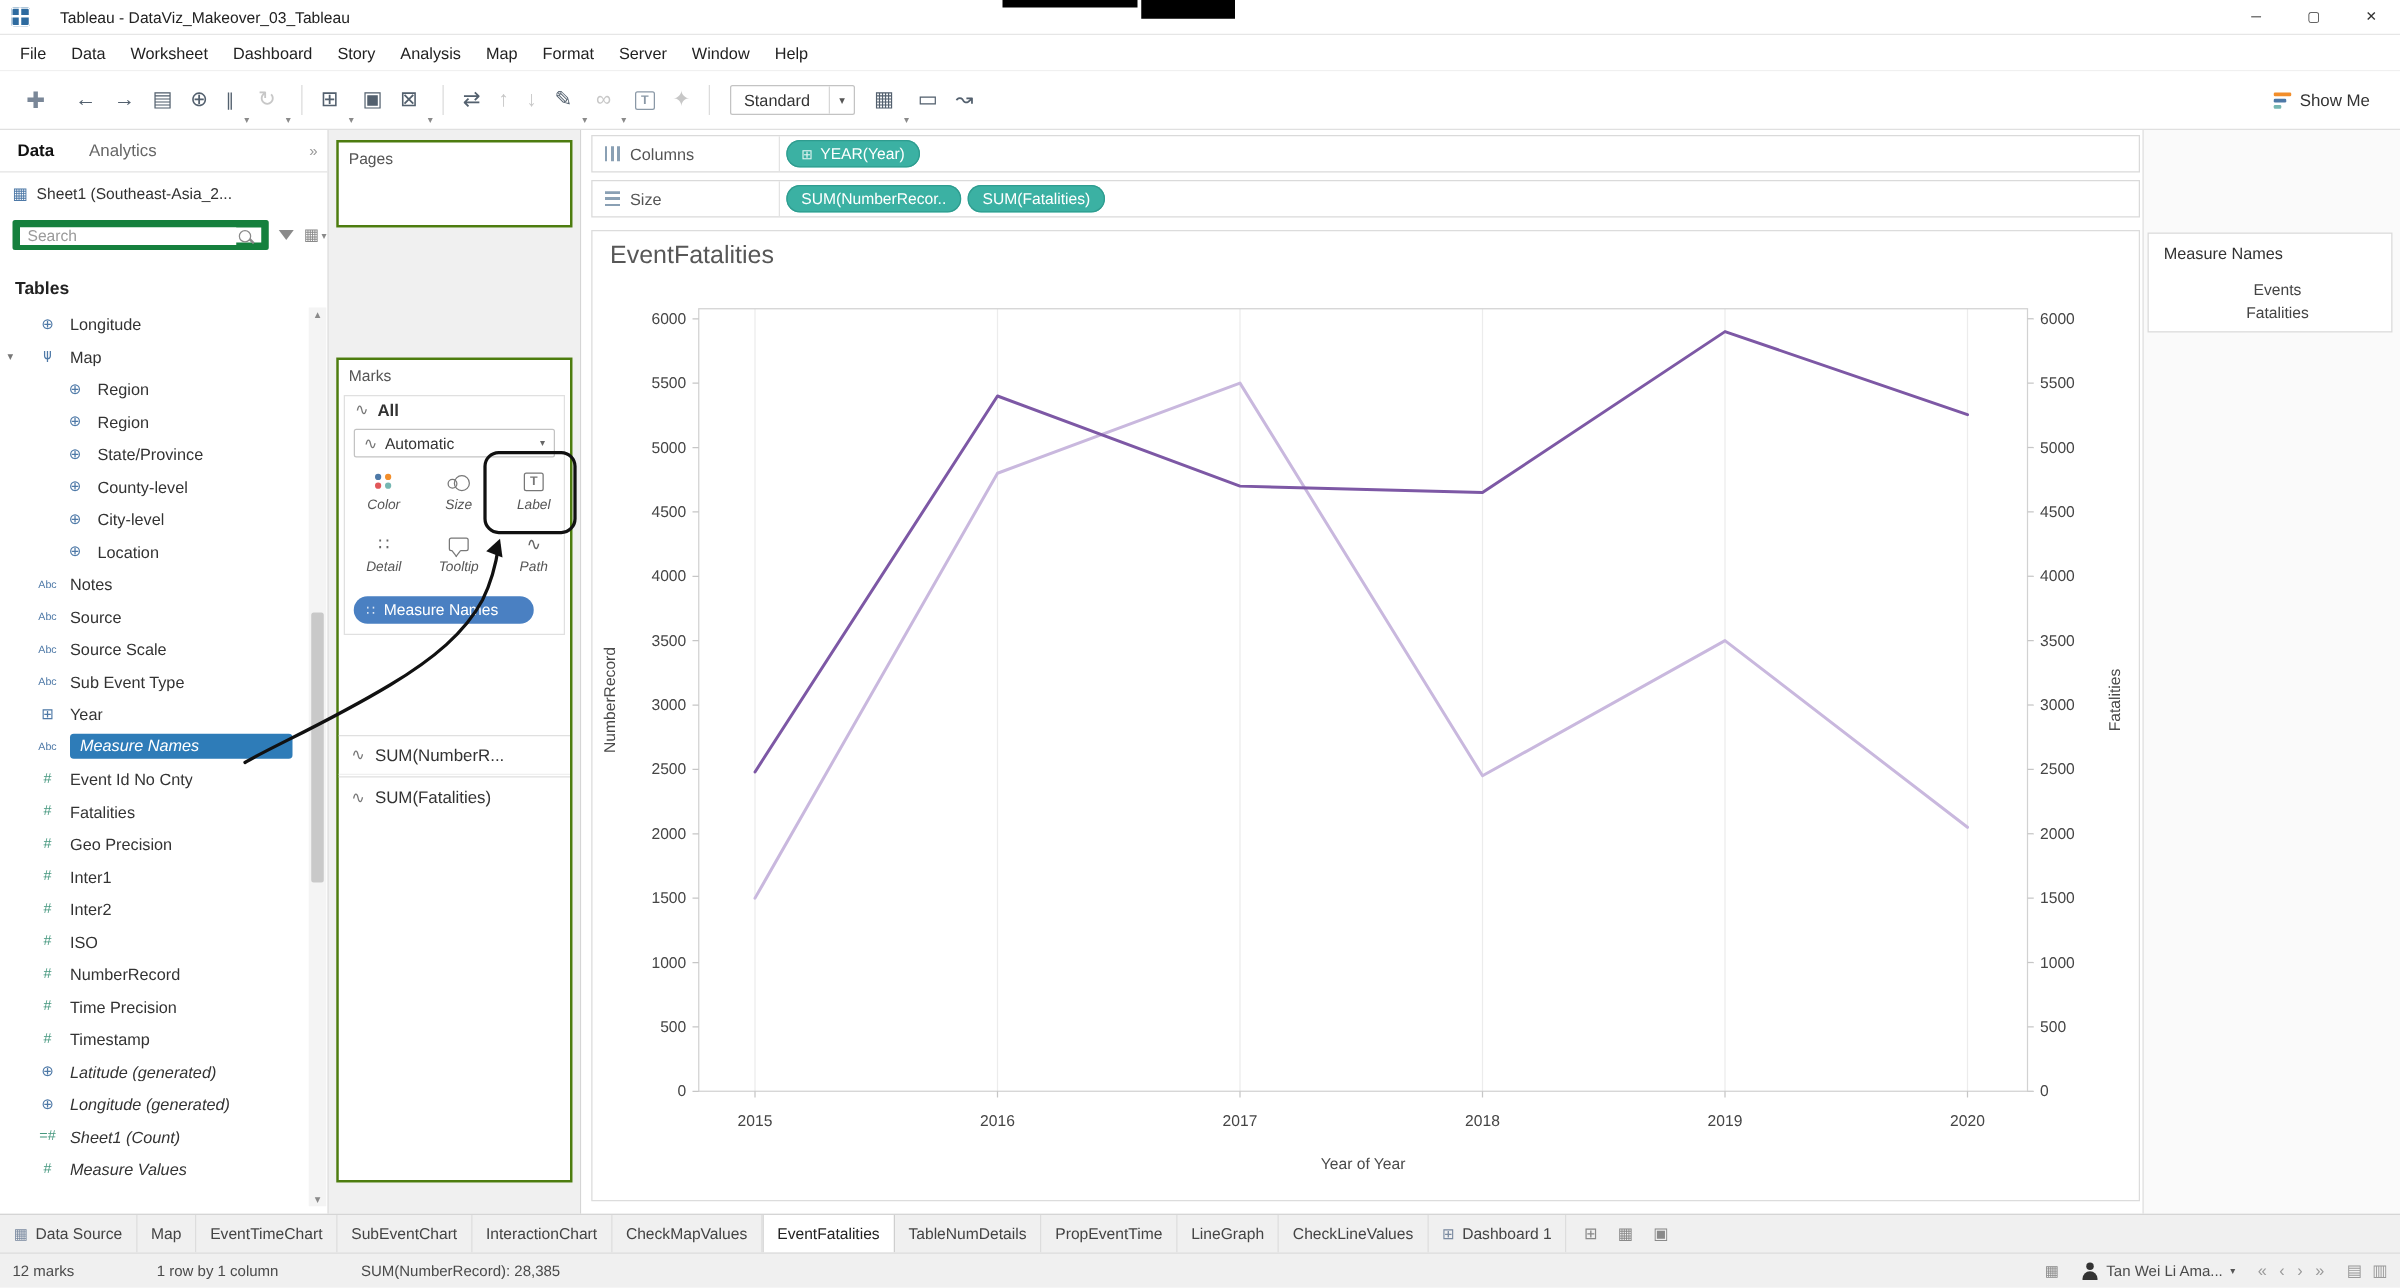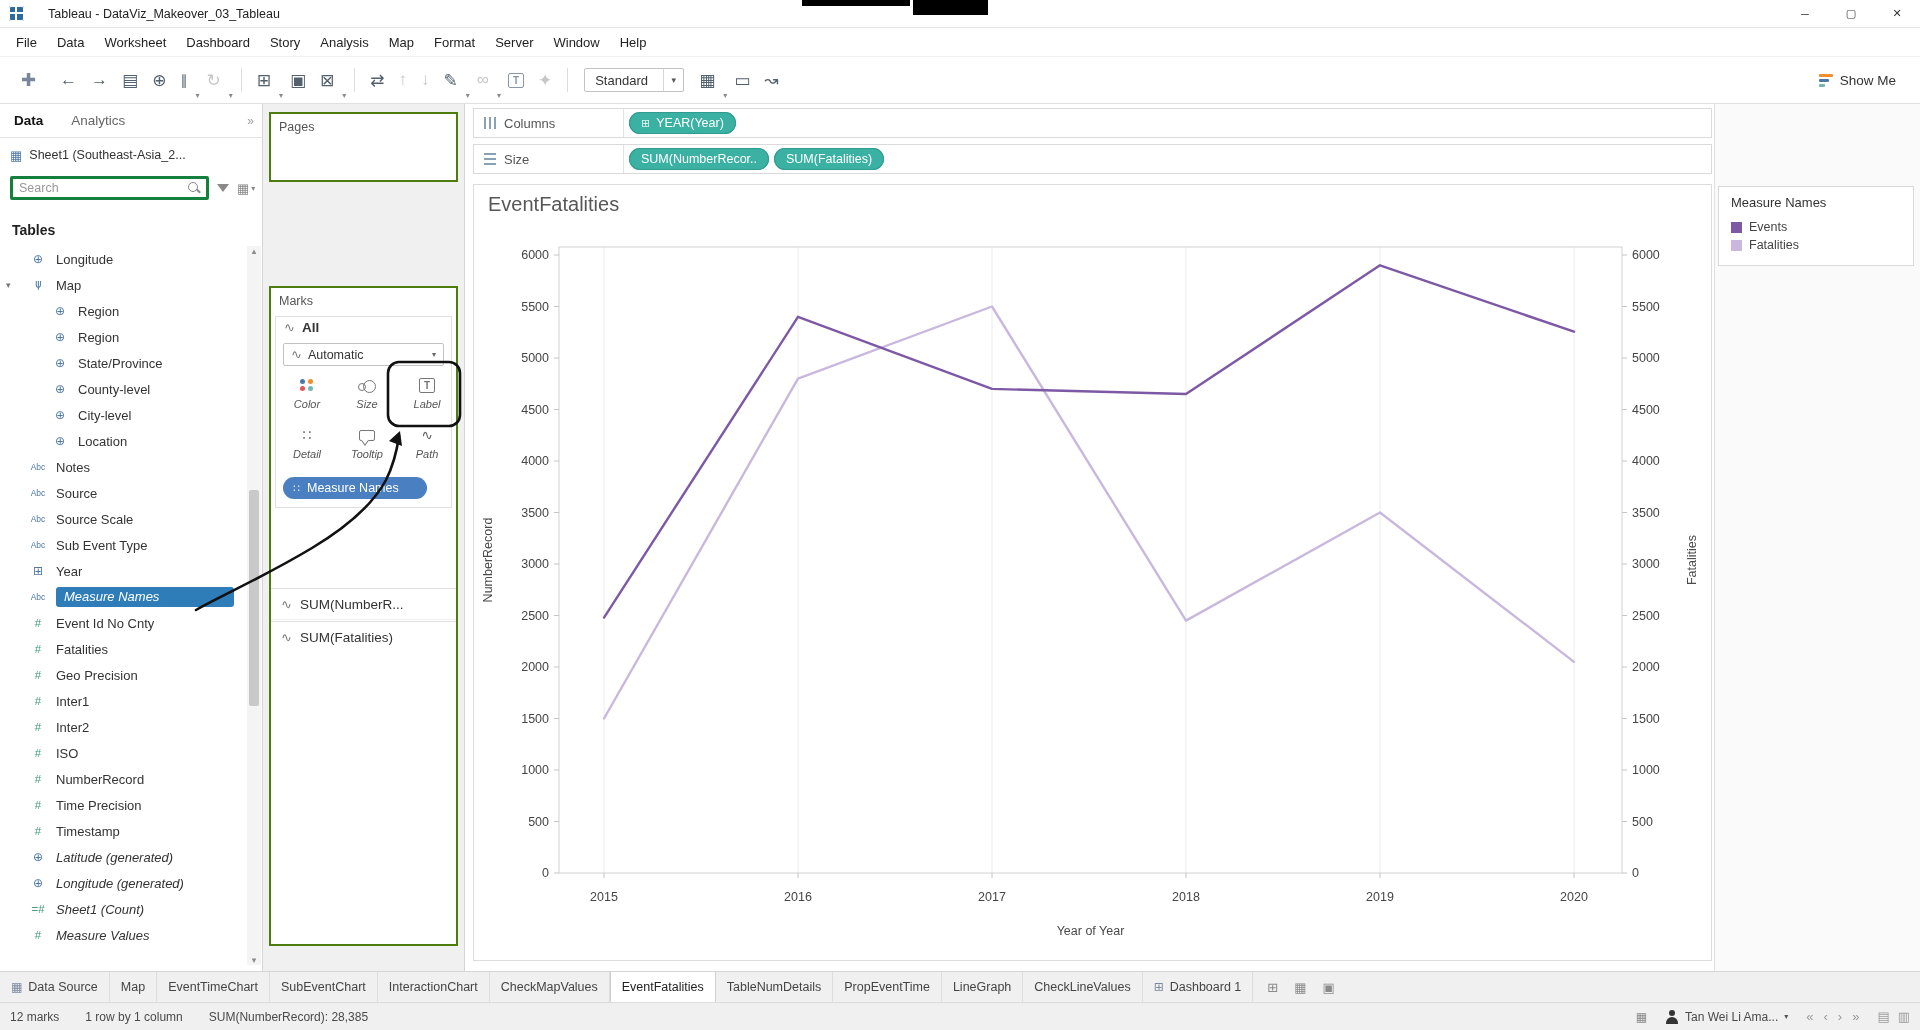--- a/index.html
+++ b/index.html
@@ -51,21 +51,21 @@
 
   
   .dp-tabs{position:absolute;top:0;left:0;right:0;height:34px;border-bottom:1px solid #e3e3e3;display:flex;align-items:center;}
   .dp-tab{padding:0 14px;font-size:13.5px;color:#666;line-height:34px;}
   .dp-tab.active{color:#111;font-weight:bold;}
   .dp-collapse{margin-left:auto;color:#9a9a9a;font-size:12px;padding-right:8px;}
   .dp-source{position:absolute;top:36px;left:0;right:0;height:30px;display:flex;align-items:center;padding-left:10px;gap:7px;}
   .ds-icon{color:#4e79a7;font-size:13px;}
   .ds-text{font-size:12.5px;color:#333;white-space:nowrap;overflow:hidden;}
   .dp-search{position:absolute;top:72px;left:10px;right:8px;height:24px;display:flex;align-items:center;gap:8px;}
-  .search-box{flex:0 0 172px;height:24px;border:3px solid #15803d;border-radius:2px;display:flex;align-items:center;background:#fff;}
+  .search-box{flex:0 0 172px;height:24px;border:6px solid #15803d;border-radius:2px;display:flex;align-items:flex-start;background:#fff;}
   .search-box input{border:0;outline:0;flex:1;font-size:12.5px;padding:0 6px;color:#333;min-width:0;}
   .search-box input::placeholder{color:#9a9a9a;}
   .mag-icon{width:16px;height:16px;position:relative;margin-right:4px;flex:0 0 16px;}
   .mag-icon:before{content:"";position:absolute;left:2px;top:2px;width:8px;height:8px;border:1.5px solid #8a8a8a;border-radius:50%;}
   .mag-icon:after{content:"";position:absolute;left:10px;top:10px;width:5px;height:1.5px;background:#8a8a8a;transform:rotate(45deg);}
   .funnel-icon{width:0;height:0;border-left:6px solid transparent;border-right:6px solid transparent;border-top:8px solid #8a8a8a;position:relative;}
   .gridview{display:flex;align-items:center;color:#8a8a8a;font-size:13px;gap:2px;}
   .gridview .gv-caret{font-size:8px;}
   .dp-tables-label{position:absolute;top:118px;left:12px;font-size:14px;font-weight:bold;color:#222;}
   .field-list{position:absolute;top:142px;left:0;right:16px;bottom:4px;overflow:hidden;}
@@ -136,33 +136,33 @@
   
   .chart-card{position:absolute;left:8px;top:80px;width:1239px;height:777px;background:#fff;border:1px solid #dcdcdc;}
   .chart-title{position:absolute;left:14px;top:8px;font-size:20px;color:#575757;}
   #chart-svg{position:absolute;left:0;top:0;}
   #chart-svg text{fill:#454545;font-size:12.5px;font-family:"Liberation Sans","DejaVu Sans",sans-serif;}
   #chart-svg text.axis-title{fill:#4a4a4a;}
 
   
   .legend-card{position:absolute;top:82px;left:3px;width:196px;height:80px;background:#fff;border:1px solid #d9d9d9;padding:8px 0 0 12px;}
   .legend-title{font-size:13px;color:#333;margin-bottom:8px;}
-  .legend-item{display:flex;align-items:center;gap:7px;height:18px;}
+  .legend-item{display:flex;align-items:center;gap:7px;height:18px;flex-direction:column;}
   .legend-swatch{width:11px;height:11px;display:inline-block;}
   .legend-label{font-size:12.5px;color:#444;}
 
   
   .sheet-tabs{position:absolute;top:971px;left:0;right:0;height:31px;background:#f0f0f0;border-top:1px solid #d5d5d5;display:flex;align-items:stretch;}
   .sheet-tab{display:flex;align-items:center;gap:6px;padding:0 11px;font-size:12.5px;color:#444;border-right:1px solid #ddd;white-space:nowrap;}
   .sheet-tab.active{background:#fff;color:#222;border-right:1px solid #cfcfcf;border-left:1px solid #cfcfcf;}
   .tab-icon{color:#7a8aa0;font-size:12px;}
   .tab-add-icons{display:flex;align-items:center;gap:16px;margin-left:14px;color:#8a8a8a;font-size:13px;}
 
   
-  .status-bar{position:absolute;top:1002px;left:0;right:0;height:28px;background:#f0f0f0;border-top:1px solid #dcdcdc;display:flex;align-items:center;font-size:12px;color:#4a4a4a;padding:0 10px;}
+  .status-bar{position:absolute;top:1002px;left:0;right:0;height:28px;background:#f0f0f0;border-top:1px solid #dcdcdc;display:flex;align-items:center;font-size:12px;color:#4a4a4a;padding:0 10px;gap:40px;}
   .sb-item{margin-right:26px;white-space:nowrap;}
   .sb-right{margin-left:auto;display:flex;align-items:center;gap:18px;}
   .avatar{width:14px;height:14px;position:relative;display:inline-block;}
   .avatar:before{content:"";position:absolute;left:4px;top:0;width:6px;height:6px;border-radius:50%;background:#333;}
   .avatar:after{content:"";position:absolute;left:1px;top:7px;width:12px;height:7px;border-radius:6px 6px 0 0;background:#333;}
   .sb-user{display:flex;align-items:center;gap:6px;}
   .sb-caret{font-size:8px;color:#555;}
   .sb-nav{display:flex;align-items:center;gap:10px;color:#9a9a9a;font-size:13px;}
   .sb-sheets{display:flex;align-items:center;gap:8px;color:#9a9a9a;font-size:13px;}
 

